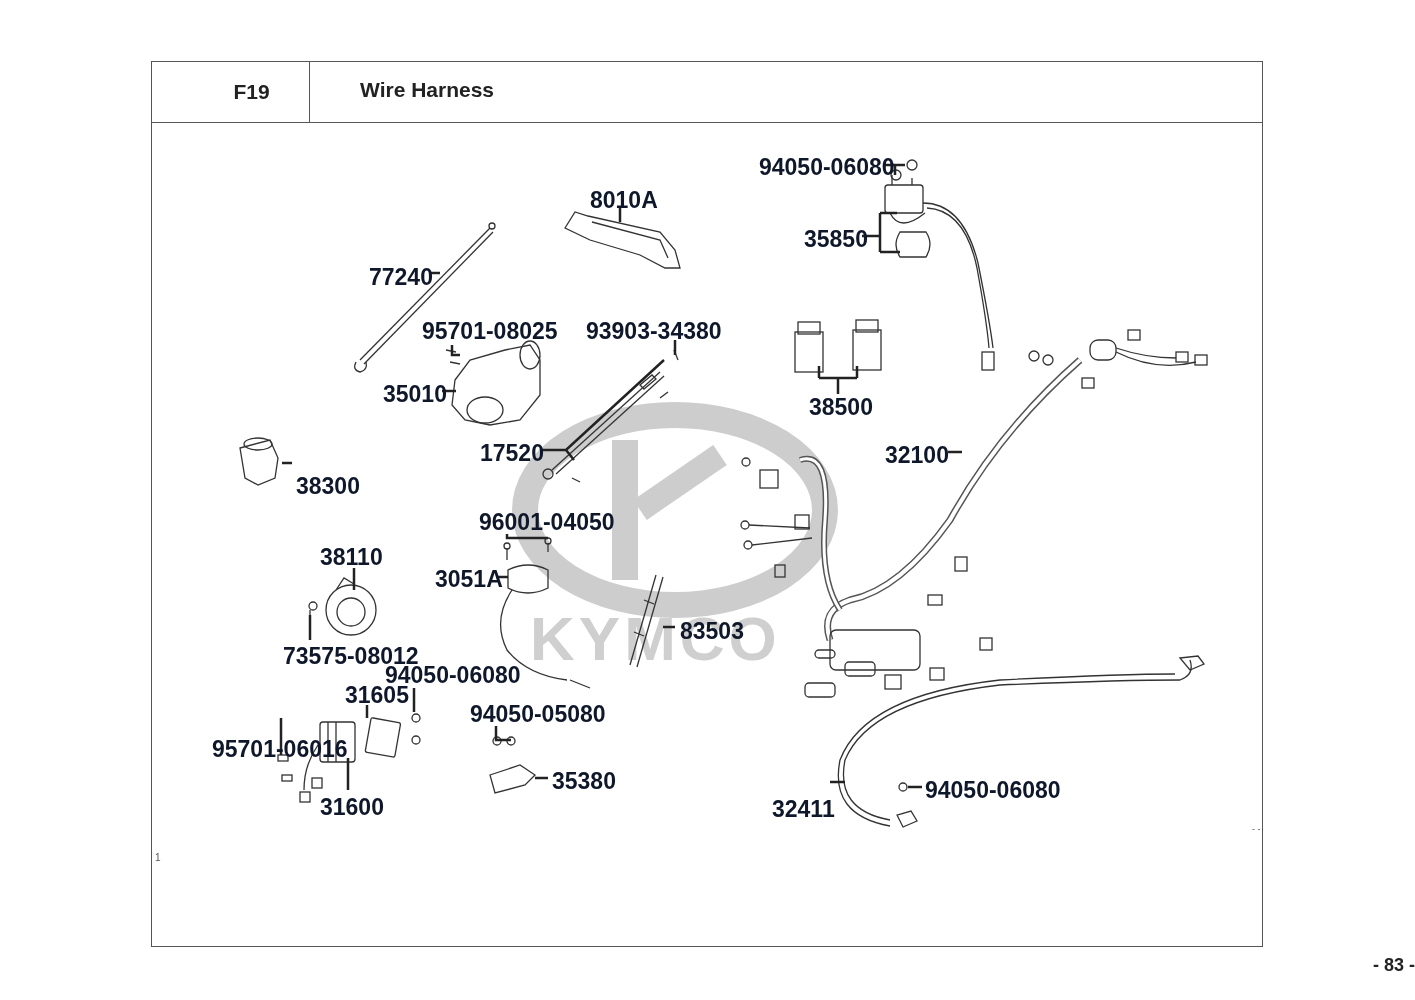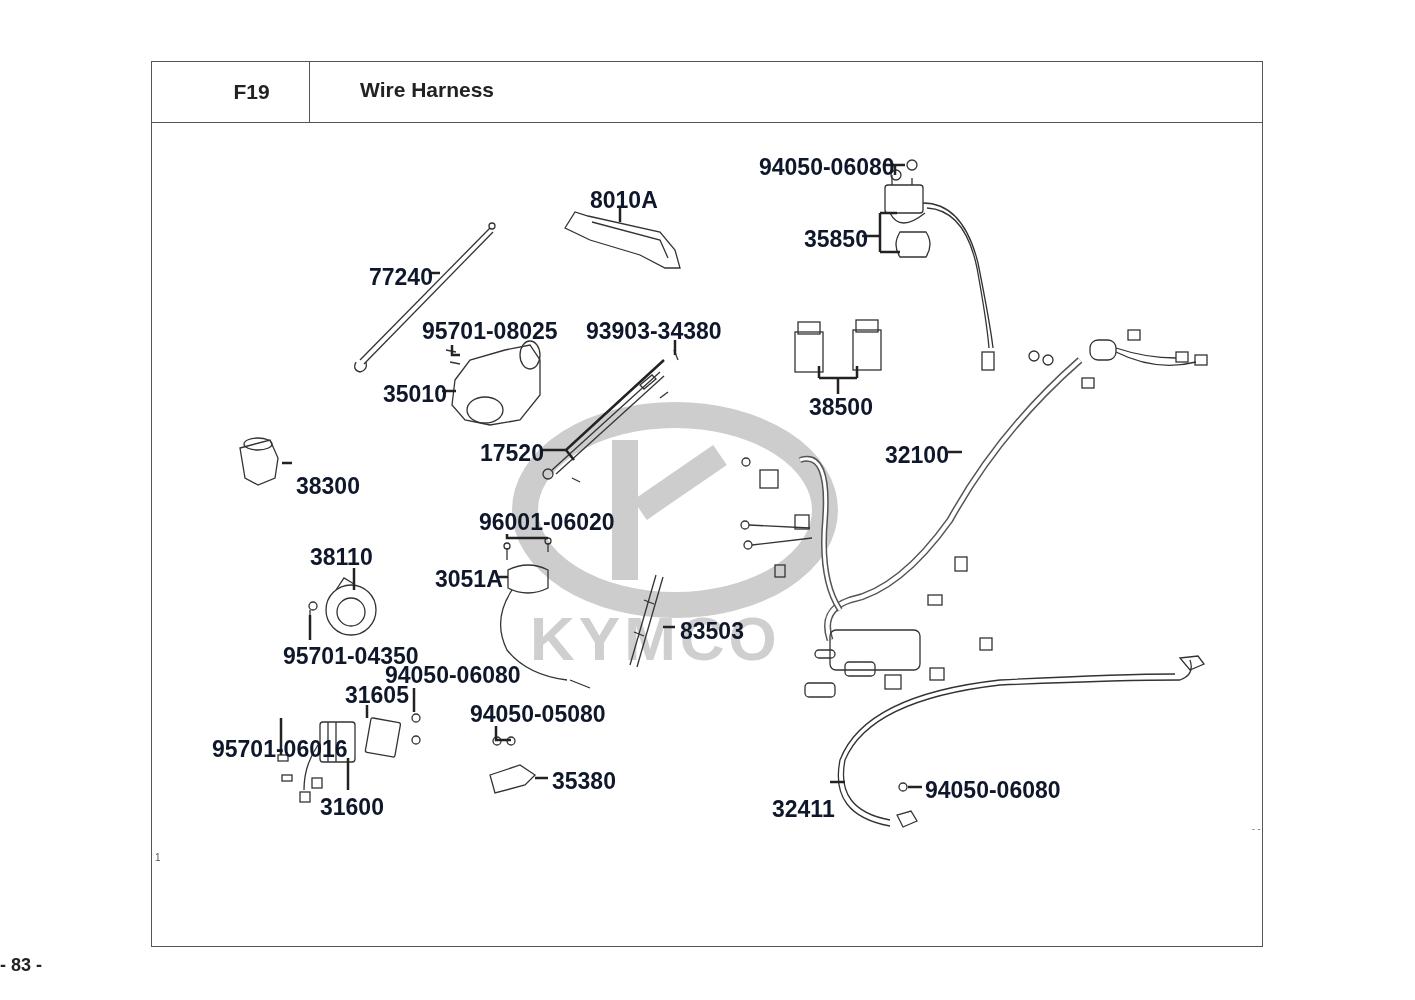--- a/index.html
+++ b/index.html
@@ -2,21 +2,21 @@
 <html><head>
 <meta charset="utf-8">
 <style>
   html, body { margin:0; padding:0; background:#ffffff; }
   body { width:1415px; height:1000px; position:relative; overflow:hidden; font-family:"Liberation Sans", sans-serif; color:#222; }
   .frame { position:absolute; left:151px; top:61px; width:1112px; height:886px; border:1px solid #555; box-sizing:border-box; }
   .hdr-code { position:absolute; left:151px; top:61px; width:159px; height:62px; border-right:1px solid #555; border-bottom:1px solid #555; box-sizing:border-box; display:flex; align-items:center; justify-content:center; font-weight:bold; font-size:21px;padding-left:43px; }
   .hdr-title { position:absolute; left:360px; top:78px; font-weight:bold; font-size:21px; }
   .hdr-line { position:absolute; left:310px; top:122px; width:953px; height:1px; background:#555; }
   .lbl { position:absolute; font-weight:bold; font-size:23px; color:#0f172a; white-space:nowrap; line-height:1; }
-  .page-no { position:absolute; left:0; width:1415px; top:955px; text-align:left; font-weight:bold; font-size:18px; }
+  .page-no { position:absolute; left:0; width:1415px; top:955px; text-align:right; font-weight:bold; font-size:18px; }
   .tiny { position:absolute; font-size:10px; color:#555; }
   svg.art { position:absolute; left:0; top:0; }
 </style>
 </head>
 <body>
 
 <div class="frame"></div>
 <div class="hdr-code">
     <span>F19</span>
   </div>
@@ -208,25 +208,25 @@
 <div class="lbl" style="left:804px;top:228px;">35850</div>
 <div class="lbl" style="left:590px;top:189px;">8010A</div>
 <div class="lbl" style="left:369px;top:266px;">77240</div>
 <div class="lbl" style="left:422px;top:320px;">95701-08025</div>
 <div class="lbl" style="left:586px;top:320px;">93903-34380</div>
 <div class="lbl" style="left:383px;top:383px;">35010</div>
 <div class="lbl" style="left:809px;top:396px;">38500</div>
 <div class="lbl" style="left:885px;top:444px;">32100</div>
 <div class="lbl" style="left:480px;top:442px;">17520</div>
 <div class="lbl" style="left:296px;top:475px;">38300</div>
-<div class="lbl" style="left:479px;top:511px;">96001-06020</div>
-<div class="lbl" style="left:310px;top:546px;">38110</div>
+<div class="lbl" style="left:479px;top:511px;">96001-04050</div>
+<div class="lbl" style="left:320px;top:546px;">38110</div>
 <div class="lbl" style="left:435px;top:568px;">3051A</div>
 <div class="lbl" style="left:680px;top:620px;">83503</div>
-<div class="lbl" style="left:283px;top:645px;">95701-04350</div>
+<div class="lbl" style="left:283px;top:645px;">73575-08012</div>
 <div class="lbl" style="left:385px;top:664px;">94050-06080</div>
 <div class="lbl" style="left:345px;top:684px;">31605</div>
 <div class="lbl" style="left:212px;top:697px;margin-top:41px;">95701-06016</div>
 <div class="lbl" style="left:470px;top:703px;text-align:center;">94050-05080</div>
 <div class="lbl" style="left:552px;top:770px;">35380</div>
 <div class="lbl" style="left:320px;top:796px;">31600</div>
 <div class="lbl" style="left:772px;top:798px;">32411</div>
 <div class="lbl" style="left:925px;top:779px;">94050-06080</div>
 
 <div class="tiny" style="left:155px;top:852px;">1</div>

